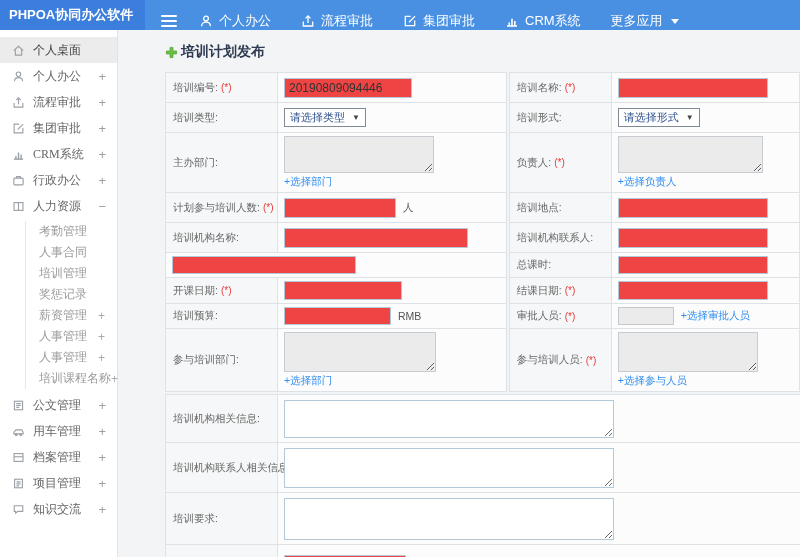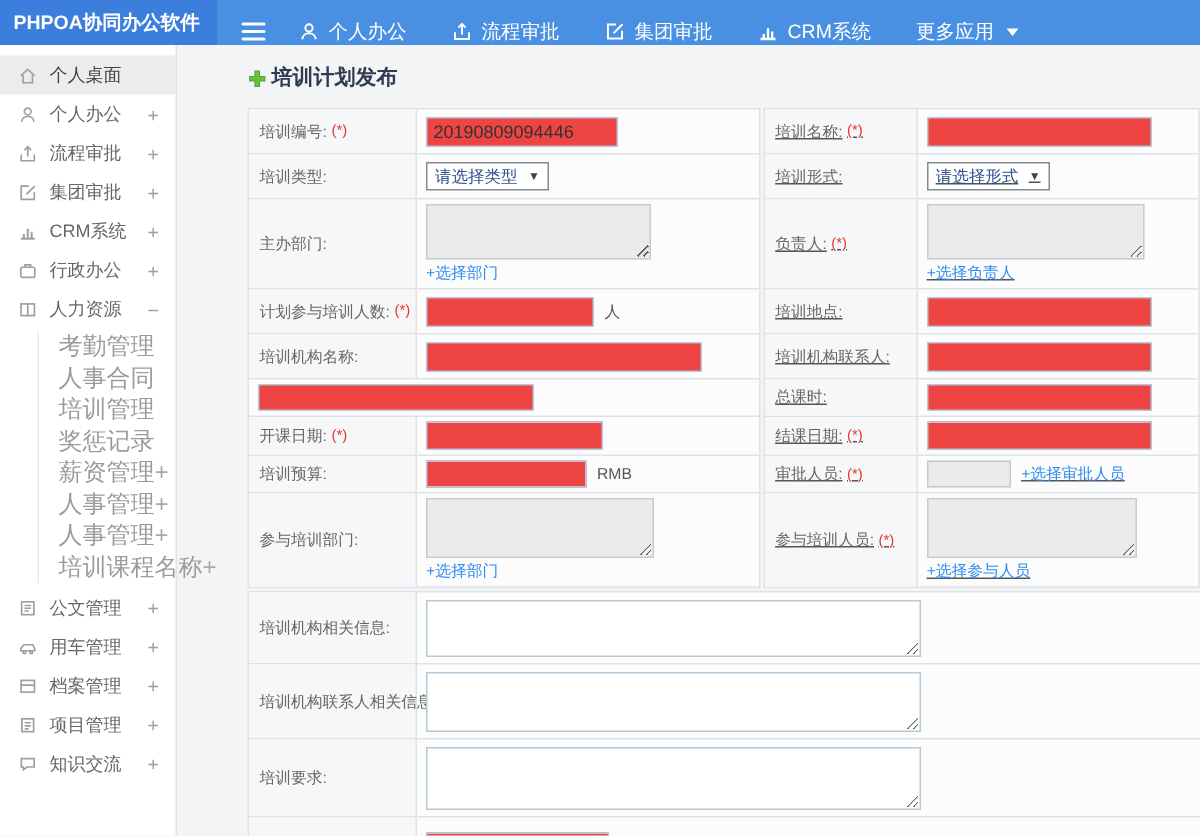--- a/index.html
+++ b/index.html
@@ -21,40 +21,40 @@
   .nav-item { display:flex; align-items:center; gap:6px; cursor:pointer; white-space:nowrap; }
   .nav-item svg { stroke:#fff; }
   .caret { width:0; height:0; border-left:4px solid transparent; border-right:4px solid transparent;
     border-top:5px solid #fff; margin-left:2px; }
 
   
   .sidebar { position:absolute; top:30px; left:0; width:118px; height:527px; background:#fff;
     border-right:1px solid #e3e3e3; padding-top:7px; font-size:12px; color:#666; }
   .s-item { height:26px; display:flex; align-items:center; padding:0 11px 0 12px; cursor:pointer; }
   .s-item svg { stroke:#9aa0a6; flex:none; }
-  .s-item .lbl { flex:1; margin-left:8px; white-space:nowrap; }
+  .s-item .lbl { flex:1; margin-left:8px; white-space:nowrap;font-family:Liberation Serif, serif; }
   .s-item .exp { color:#9aa0a6; font-size:13px; font-style:normal; }
   .s-item.active { background:#ececec; color:#444; }
   .s-sub { margin:2px 0 3px 25px; border-left:1px solid #e9e9e9; }
   .s-subitem { height:21px; display:flex; align-items:center; padding:0 12px 0 13px;
-    color:#9b9b9b; cursor:pointer; font-size:16px; }
+    color:#9b9b9b; cursor:pointer; font-size:12px; }
   .s-subitem .lbl { flex:1; white-space:nowrap; }
   .s-subitem .exp { color:#aaa; font-style:normal; }
 
   
   .main { position:absolute; left:119px; top:30px; width:681px; height:527px;
     padding:13px 0 0 46px;border-radius:16px; }
   .title-row { display:flex; align-items:center; gap:3px; margin-bottom:11px; }
   .plus-ico { flex:none; }
   .title { font-size:14px; font-weight:bold; color:#2f3b52; }
 
   .cols { display:flex; align-items:flex-start; }
   .tbl { border:1px solid #dde2e7; background:#fcfcfd; }
   .tbl-left { width:446px; }
-  .tbl-right { width:380px; margin-left:2px;text-decoration:underline; }
+  .tbl-right { width:380px; margin-left:2px; }
   .tbl-bottom { width:676px; margin-top:2px; }
 
   .frow { display:flex; border-bottom:1px solid #dde2e7;justify-content:center; }
   .frow:last-child { border-bottom:none; }
   .fl { width:112px; flex:none; background:#f6f7f8; border-right:1px solid #dde2e7;
     padding:0 2px 0 7px; font-size:10.5px; color:#666; display:flex; align-items:center;
     white-space:nowrap; }
   .tbl-right .fl { width:102px; }
   .fv { flex:1; padding:3px 6px; display:flex; align-items:center; gap:7px;
     font-size:10.5px; color:#555; min-width:0; }

